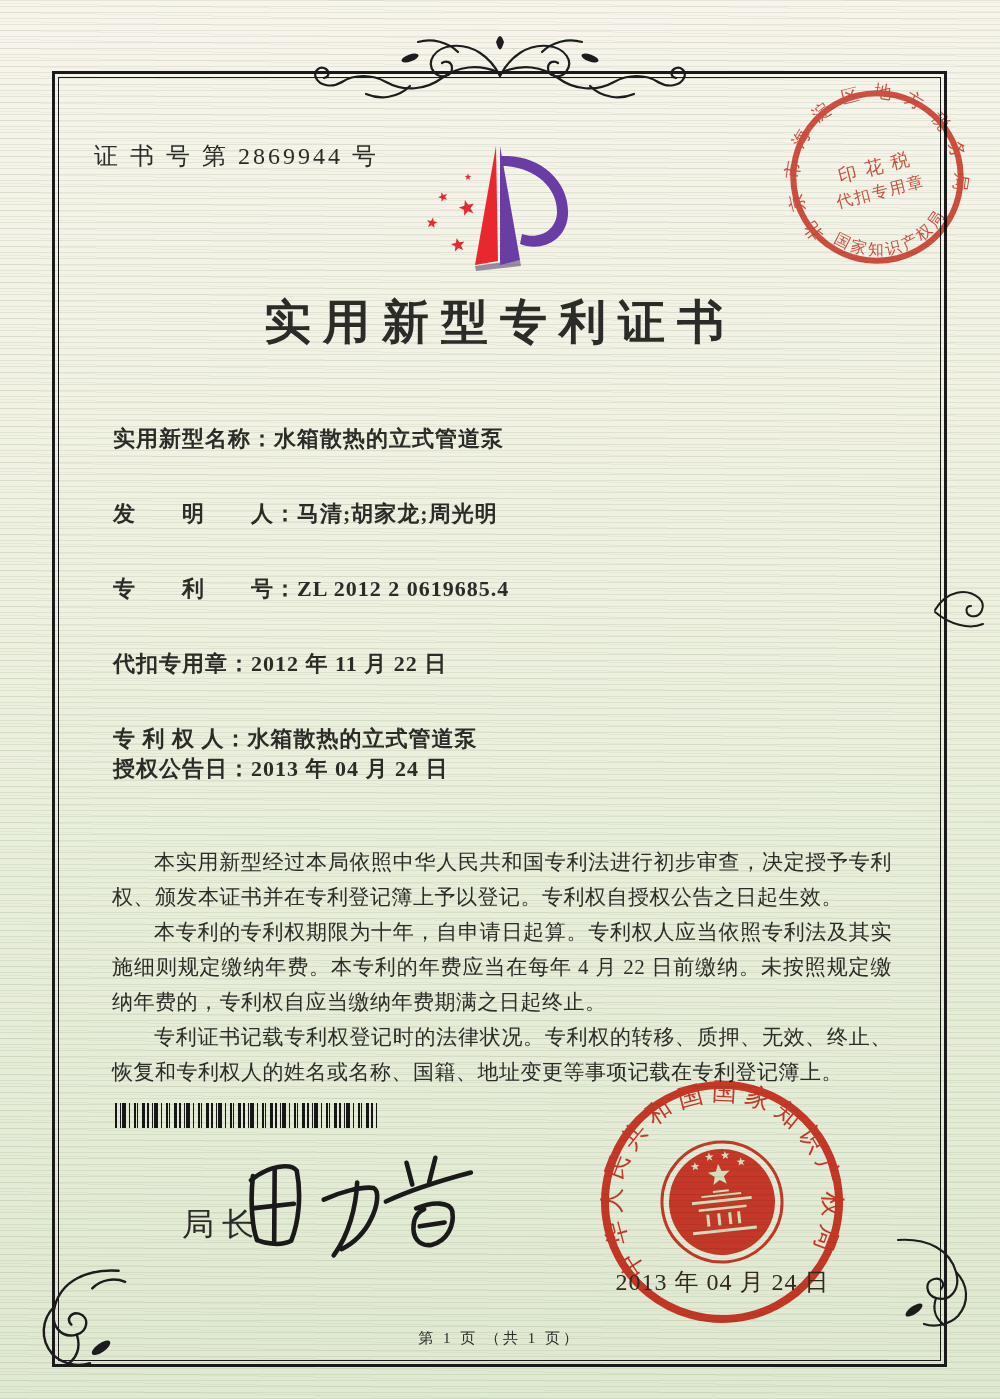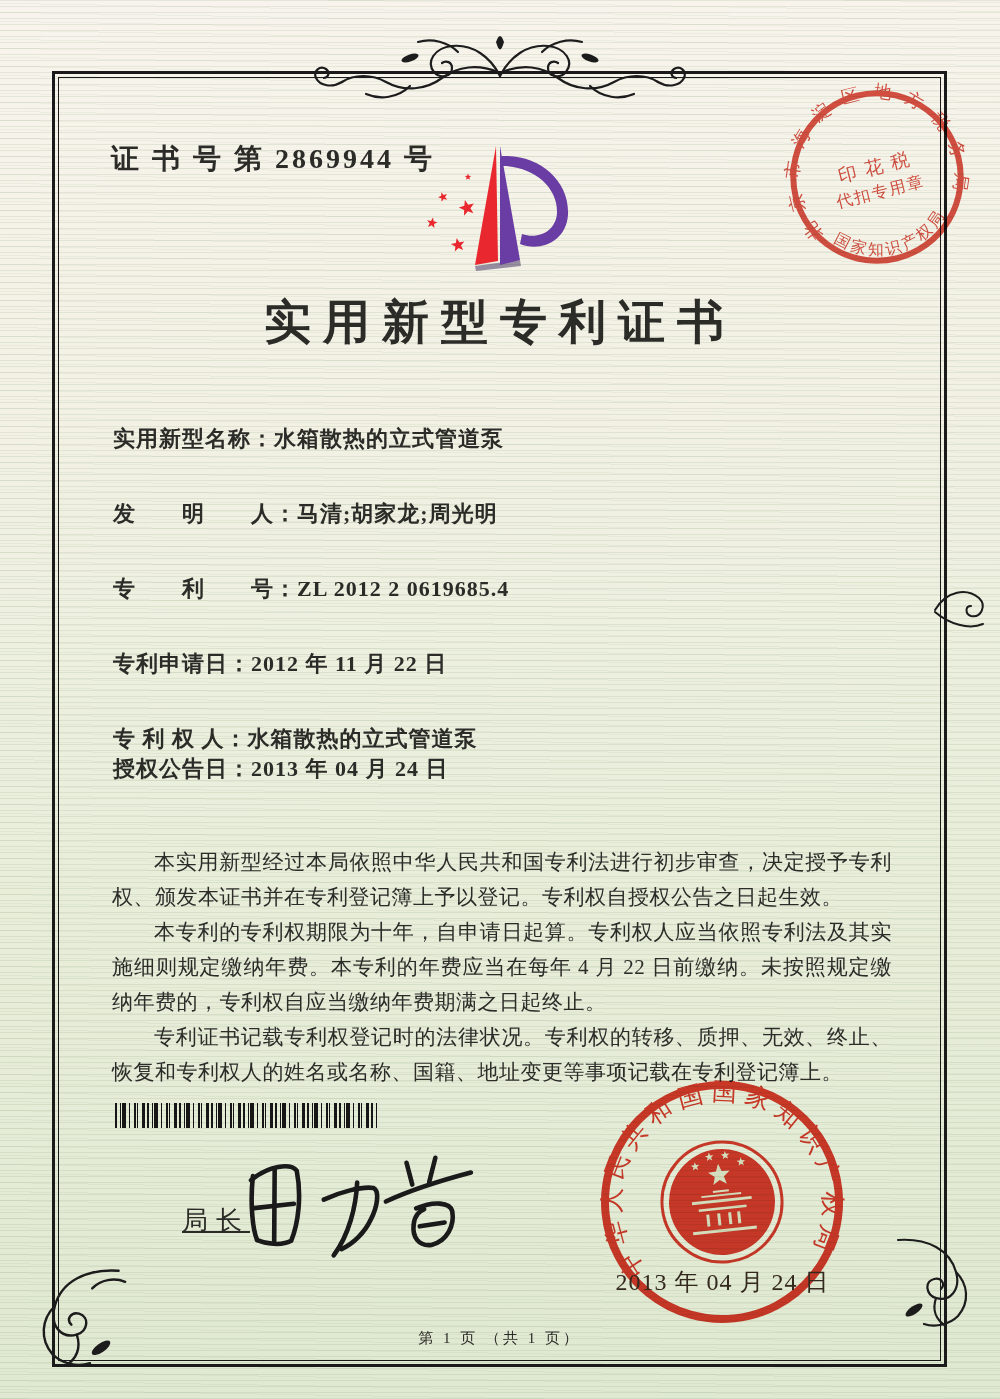--- a/index.html
+++ b/index.html
@@ -6,32 +6,32 @@
   body{background:#e8e6e0;font-family:"Liberation Serif","DejaVu Serif",serif;}
   .page{position:relative;width:1000px;height:1399px;margin:0 auto;overflow:hidden;
     background:
       repeating-linear-gradient(0deg, rgba(125,155,110,.16) 0 1px, rgba(255,255,255,0) 1px 6px),
       repeating-linear-gradient(1deg, rgba(140,165,125,.10) 0 1px, rgba(255,255,255,0) 1px 9px),
       linear-gradient(178deg,#f8f4ed 0%,#f2f1e4 30%,#e9eedb 60%,#dfe8d1 100%);
     color:#2b2b28;}
   .frame{position:absolute;left:52px;top:71px;right:53px;bottom:32px;border:3px solid #1a1a1a;}
   .frame-inner{position:absolute;inset:3px;border:1px solid #1a1a1a;}
   .ornament{position:absolute;pointer-events:none;}
-  .cert-no{position:absolute;left:111px;top:140px;font-size:28px;letter-spacing:3px;font-weight:bold;}
+  .cert-no{position:absolute;left:94px;top:140px;font-size:24px;letter-spacing:3px;}
   .logo{position:absolute;left:418px;top:140px;}
   .tax-stamp{position:absolute;left:784px;top:84px;transform:rotate(-14deg);opacity:.88;mix-blend-mode:multiply;}
   .title{position:absolute;left:0;right:0;top:291px;text-align:center;font-size:47px;font-weight:bold;letter-spacing:12px;font-family:Liberation Serif, serif;}
   .field{position:absolute;left:113px;right:90px;font-size:22px;letter-spacing:1px;white-space:nowrap;font-weight:bold;}
   .field .lab{display:inline-block;}
   .f0{top:424px}.f1{top:499px}.f2{top:574px}.f3{top:649px}.f4{top:724px}.f5{top:754px}
   .body-text{position:absolute;left:112px;width:780px;top:845px;font-size:21px;line-height:35px;text-align:justify;letter-spacing:.5px;}
   .body-text p{margin:0;text-indent:2em;font-family:Liberation Serif, serif;}
   .barcode{position:absolute;left:115px;top:1103px;width:262px;height:25px;
     background:repeating-linear-gradient(90deg,#161616 0 2px,transparent 2px 5px,#161616 5px 6px,transparent 6px 7px,#161616 7px 11px,transparent 11px 14px,#161616 14px 15px,transparent 15px 19px,#161616 19px 21px,transparent 21px 22px,#161616 22px 23px,transparent 23px 27px,#161616 27px 30px,transparent 30px 32px);}
-  .director{position:absolute;left:182px;top:1203px;font-size:26px;letter-spacing:8px;text-decoration:underline;}
+  .director{position:absolute;left:182px;top:1203px;font-size:32px;letter-spacing:8px;}
   .signature{position:absolute;left:240px;top:1146px;transform:rotate(-2deg);}
   .seal{position:absolute;left:597px;top:1077px;transform:rotate(-6deg);opacity:.92;mix-blend-mode:multiply;}
   .seal-date{position:absolute;left:600px;width:245px;top:1266px;text-align:center;font-size:24px;letter-spacing:1px;color:#33291f;z-index:2;}
   .footer{position:absolute;left:52px;right:53px;top:1329px;text-align:center;font-size:15px;letter-spacing:3px;}
   svg text{font-family:"Liberation Serif","DejaVu Serif",serif;}
 </style>
 </head>
 <body>
 
 <div class="page">
@@ -116,21 +116,21 @@
       <text x="0" y="-4" font-size="20" text-anchor="middle" letter-spacing="2">印 花 税</text>
       <text x="0" y="22" font-size="17.5" text-anchor="middle" letter-spacing="2">代扣专用章</text>
     </g>
   </svg>
 
   <div class="title">实用新型专利证书</div>
 
   <div class="field f0"><span class="lab">实用新型名称：</span><span>水箱散热的立式管道泵</span></div>
   <div class="field f1"><span class="lab">发　　明　　人：</span><span>马清;胡家龙;周光明</span></div>
   <div class="field f2"><span class="lab">专　　利　　号：</span><span>ZL 2012 2 0619685.4</span></div>
-  <div class="field f3"><span class="lab">专利申请日：</span><span>2012 年 11 月 22 日</span></div>
+  <div class="field f3"><span class="lab">代扣专用章：</span><span>2012 年 11 月 22 日</span></div>
   <div class="field f4"><span class="lab">专 利 权 人：</span><span>水箱散热的立式管道泵</span></div>
   <div class="field f5"><span class="lab">授权公告日：</span><span>2013 年 04 月 24 日</span></div>
 
   <div class="body-text">
     <p>本实用新型经过本局依照中华人民共和国专利法进行初步审查，决定授予专利权、颁发本证书并在专利登记簿上予以登记。专利权自授权公告之日起生效。</p>
     <p>本专利的专利权期限为十年，自申请日起算。专利权人应当依照专利法及其实施细则规定缴纳年费。本专利的年费应当在每年 4 月 22 日前缴纳。未按照规定缴纳年费的，专利权自应当缴纳年费期满之日起终止。</p>
     <p>专利证书记载专利权登记时的法律状况。专利权的转移、质押、无效、终止、恢复和专利权人的姓名或名称、国籍、地址变更等事项记载在专利登记簿上。</p>
   </div>
 
   <div class="barcode"></div>

